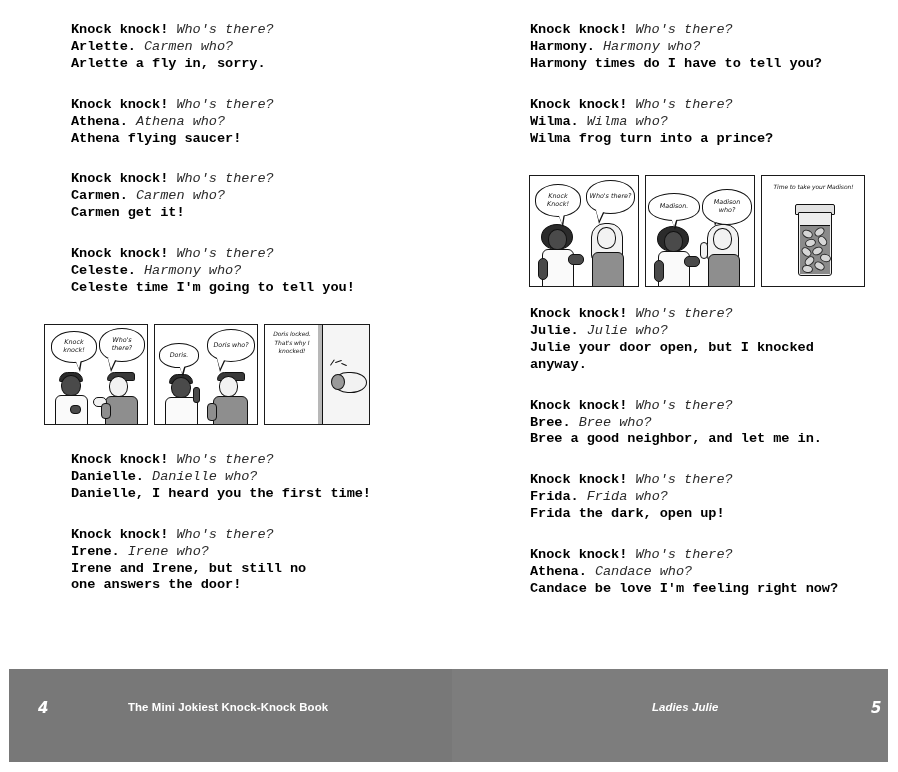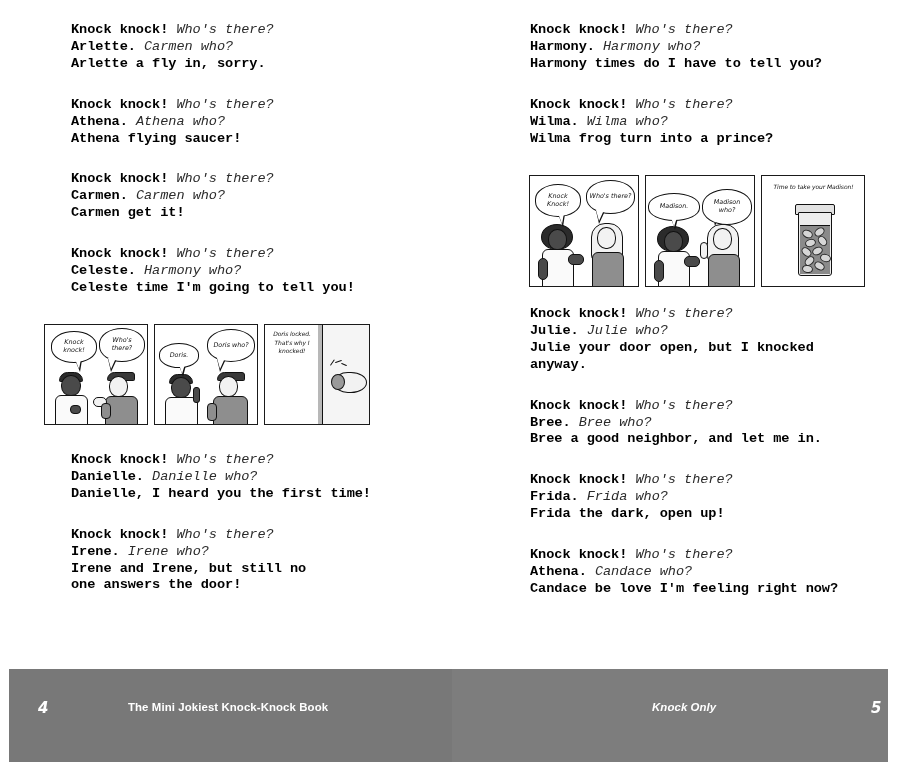--- a/index.html
+++ b/index.html
@@ -481,17 +481,17 @@
       </div>
     </div>
 
   </div>
 
   <div class="footer-bar">
     <div class="footer-half-left"></div>
     <div class="footer-half-right"></div>
     <div class="footer-item folio folio-left">4</div>
     <div class="footer-item running-head head-left">The Mini Jokiest Knock-Knock Book</div>
-    <div class="footer-item running-head-italic head-right">Knock Only</div>
+    <div class="footer-item running-head-italic head-right">Ladies Julie</div>
     <div class="footer-item folio folio-right">5</div>
   </div>
 
 </div>
 
 </body></html>

